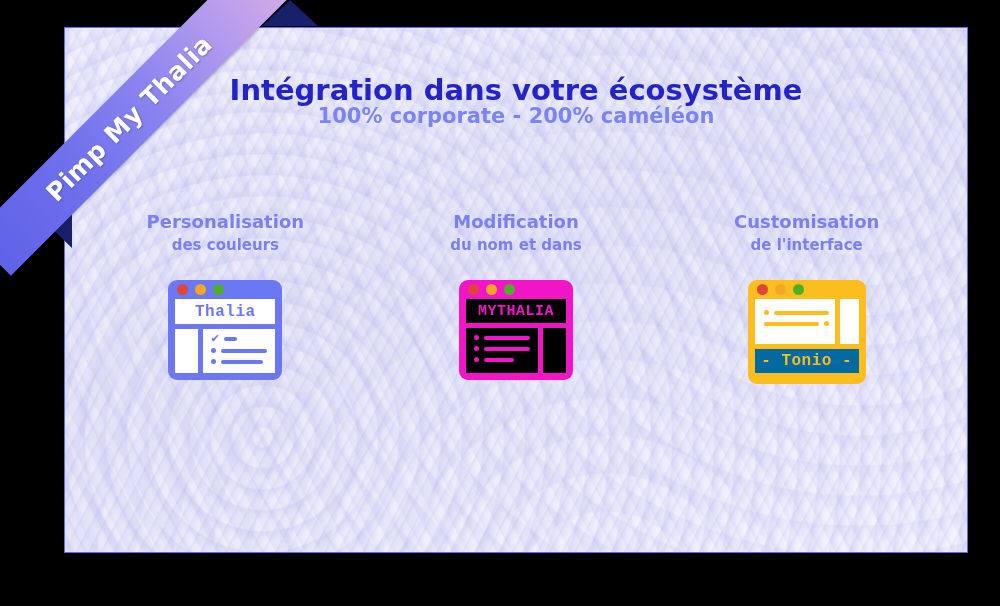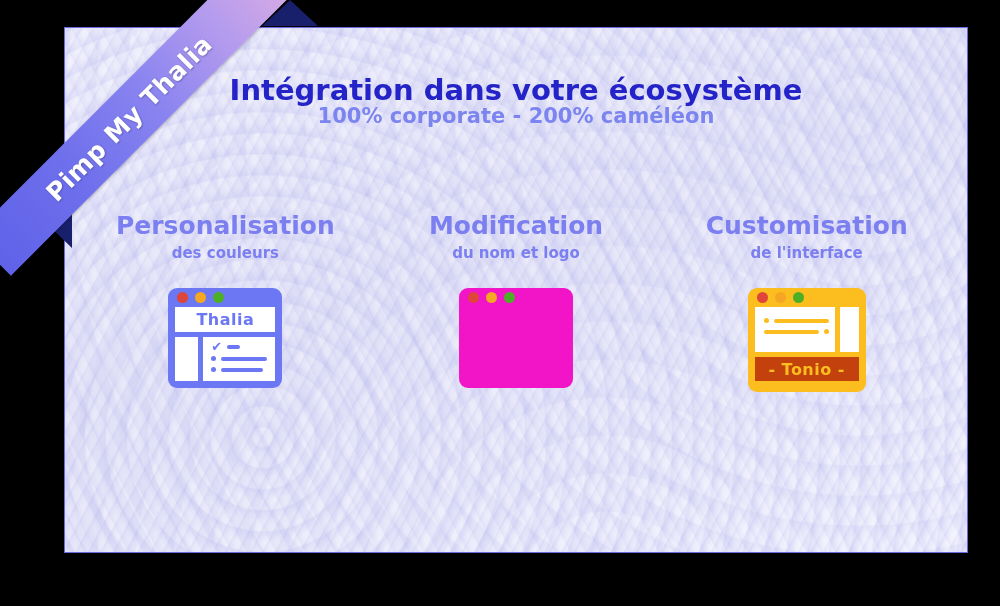--- a/index.html
+++ b/index.html
@@ -142,21 +142,21 @@
     display: flex;
   }
   .col {
     flex: 1 1 0;
     display: flex;
     flex-direction: column;
     align-items: center;
   }
   .col-title {
     color: #7b7ff0;
-    font-size: 25px;
+    font-size: 18px;
     font-weight: bold;
     line-height: 1.08;
     text-align: center;
   }
   .col-sub {
     margin-top: 5px;
     color: #7b7ff0;
     font-size: 15px;
     font-weight: bold;
     text-align: center;
@@ -180,21 +180,21 @@
     align-items: center;
     gap: 7px;
     height: 19px;
     padding: 0 9px;
   }
   .dot { width: 11px; height: 11px; border-radius: 50%; }
   .dot.r { background: #e0453a; }
   .dot.o { background: #f5a623; }
   .dot.g { background: #4caf25; }
 
-  .win-body { padding: 0 7px 7px 7px; }
+  .win-body { padding: 0 7px 7px 7px; font-family: Liberation Mono, monospace; }
 
   .name-strip {
     display: flex;
     align-items: center;
     justify-content: center;
     font-weight: bold;
     letter-spacing: 0.5px;
   }
 
   
@@ -276,21 +276,21 @@
     box-sizing: border-box;
   }
   #icon-tonio .pane-right {
     width: 21px; background: #ffffff;
   }
   #icon-tonio .bullet { background: #fbbe1e; }
   #icon-tonio .bar { background: #fbbe1e; }
   #icon-tonio .name-strip {
     height: 24px;
     margin-top: 5px;
-    background: #c2410c;
+    background: #0369a1;
     color: #fbbe1e;
     font-size: 16px;
   }
 </style>
 </head>
 <body>
 
 <div id="stage">
 
   <div id="slide">
@@ -329,27 +329,47 @@
                   </div>
                 </div>
               </div>
             </div>
           </div>
         </div>
       </div>
 
       <div class="col">
         <div class="col-title">Modification</div>
-        <div class="col-sub">du nom et logo</div>
+        <div class="col-sub">du nom et dans</div>
         <div class="icon-slot">
           <div class="win" id="icon-mythalia">
             <div class="win-bar">
               <span class="dot r"></span>
               <span class="dot o"></span>
               <span class="dot g"></span>
+            </div>
+            <div class="win-body">
+              <div class="name-strip">MYTHALIA</div>
+              <div class="panes">
+                <div class="pane-left">
+                  <div class="row-line">
+                    <span class="bullet"></span>
+                    <span class="bar" style="width:46px"></span>
+                  </div>
+                  <div class="row-line">
+                    <span class="bullet"></span>
+                    <span class="bar" style="width:46px"></span>
+                  </div>
+                  <div class="row-line">
+                    <span class="bullet"></span>
+                    <span class="bar" style="width:30px"></span>
+                  </div>
+                </div>
+                <div class="pane-right"></div>
+              </div>
             </div>
           </div>
         </div>
       </div>
 
       <div class="col">
         <div class="col-title">Customisation</div>
         <div class="col-sub">de l'interface</div>
         <div class="icon-slot">
           <div class="win" id="icon-tonio">

